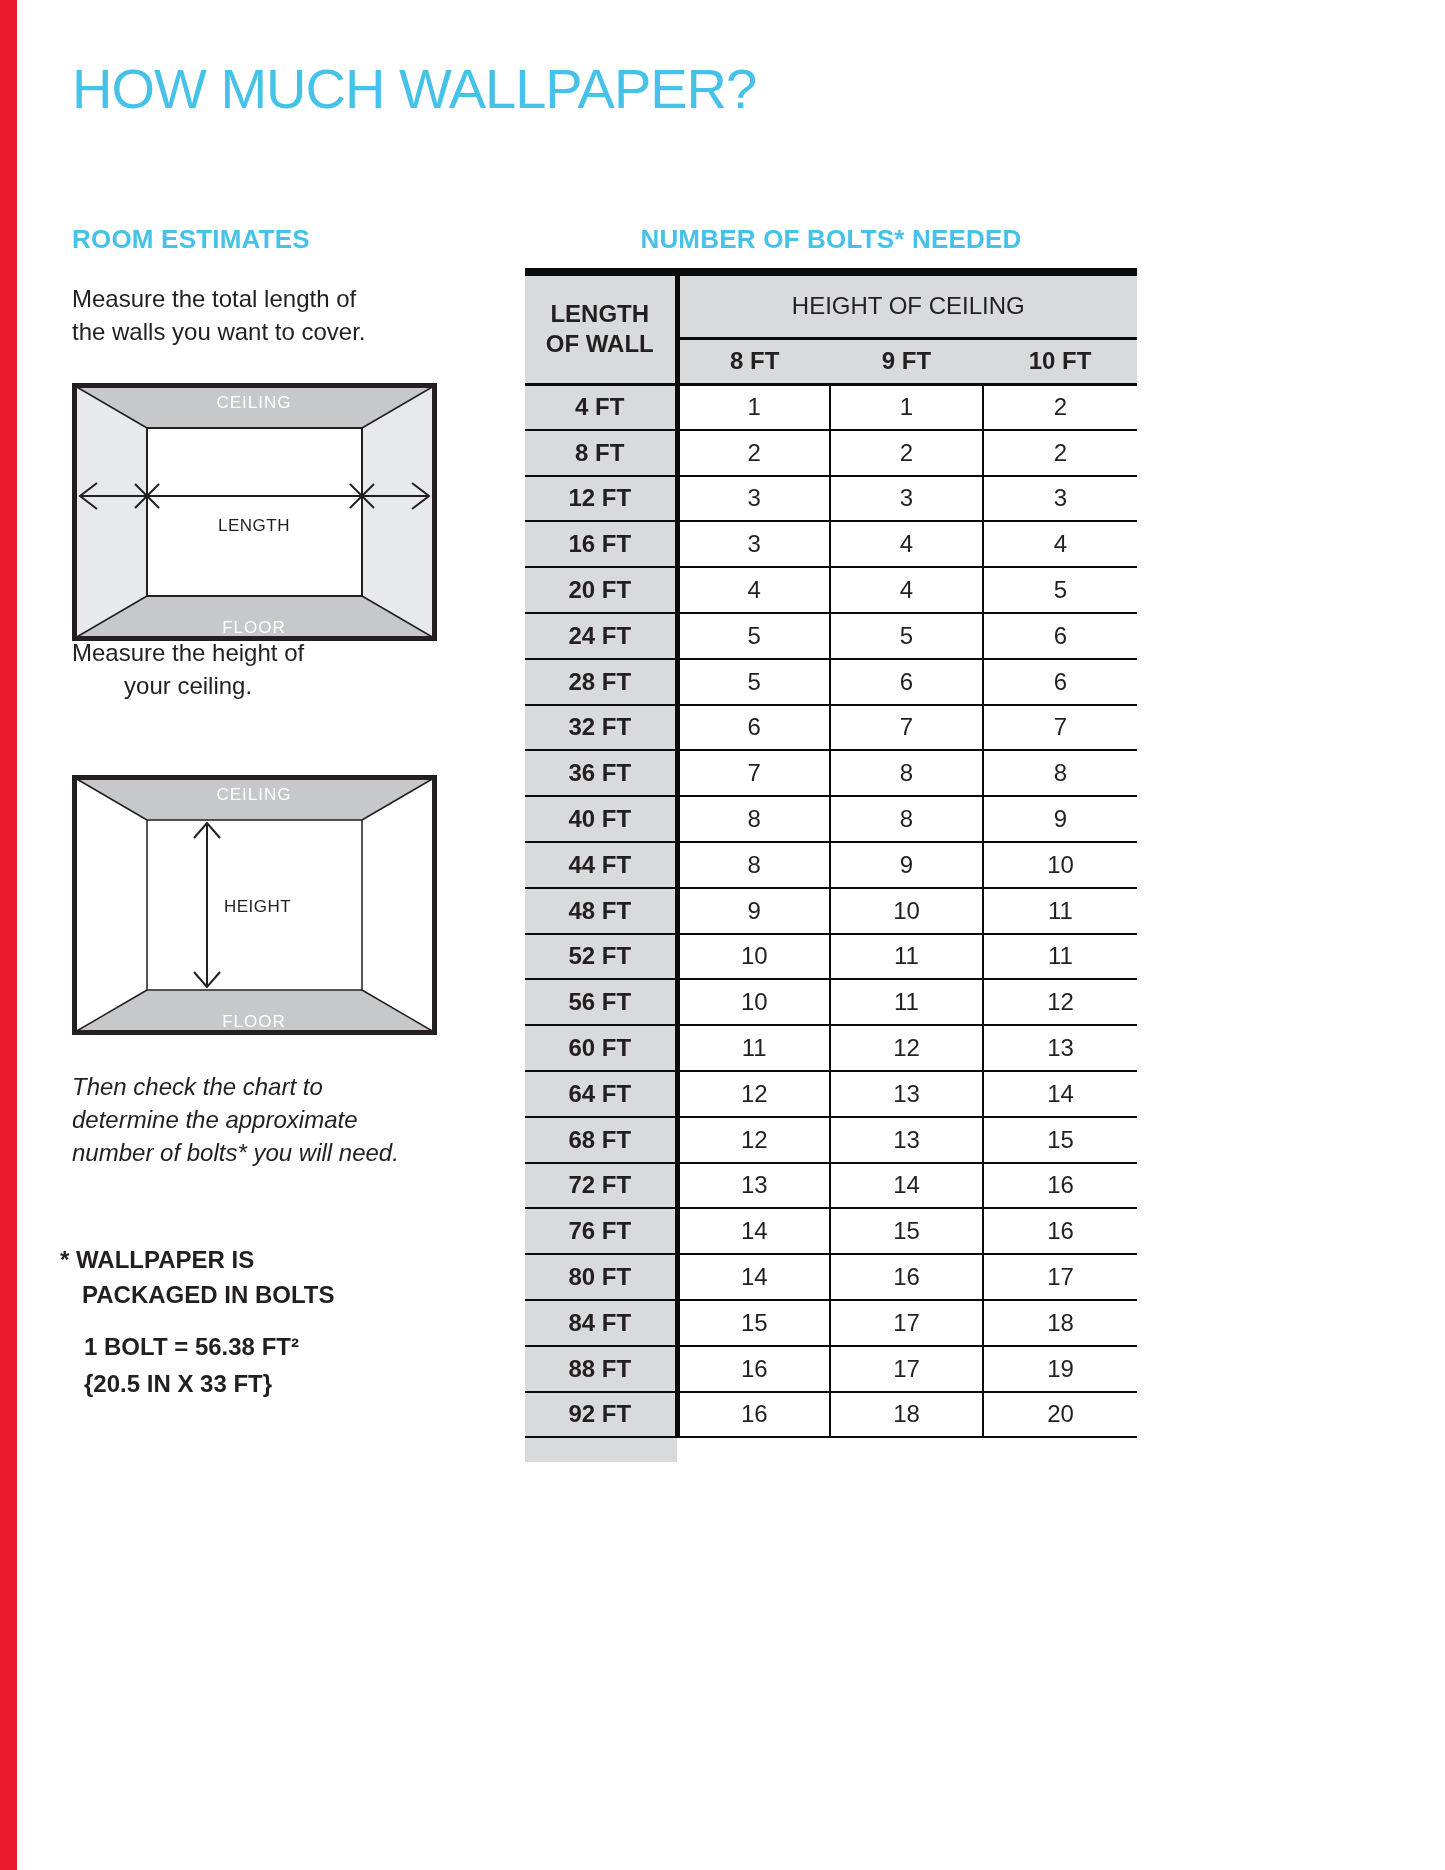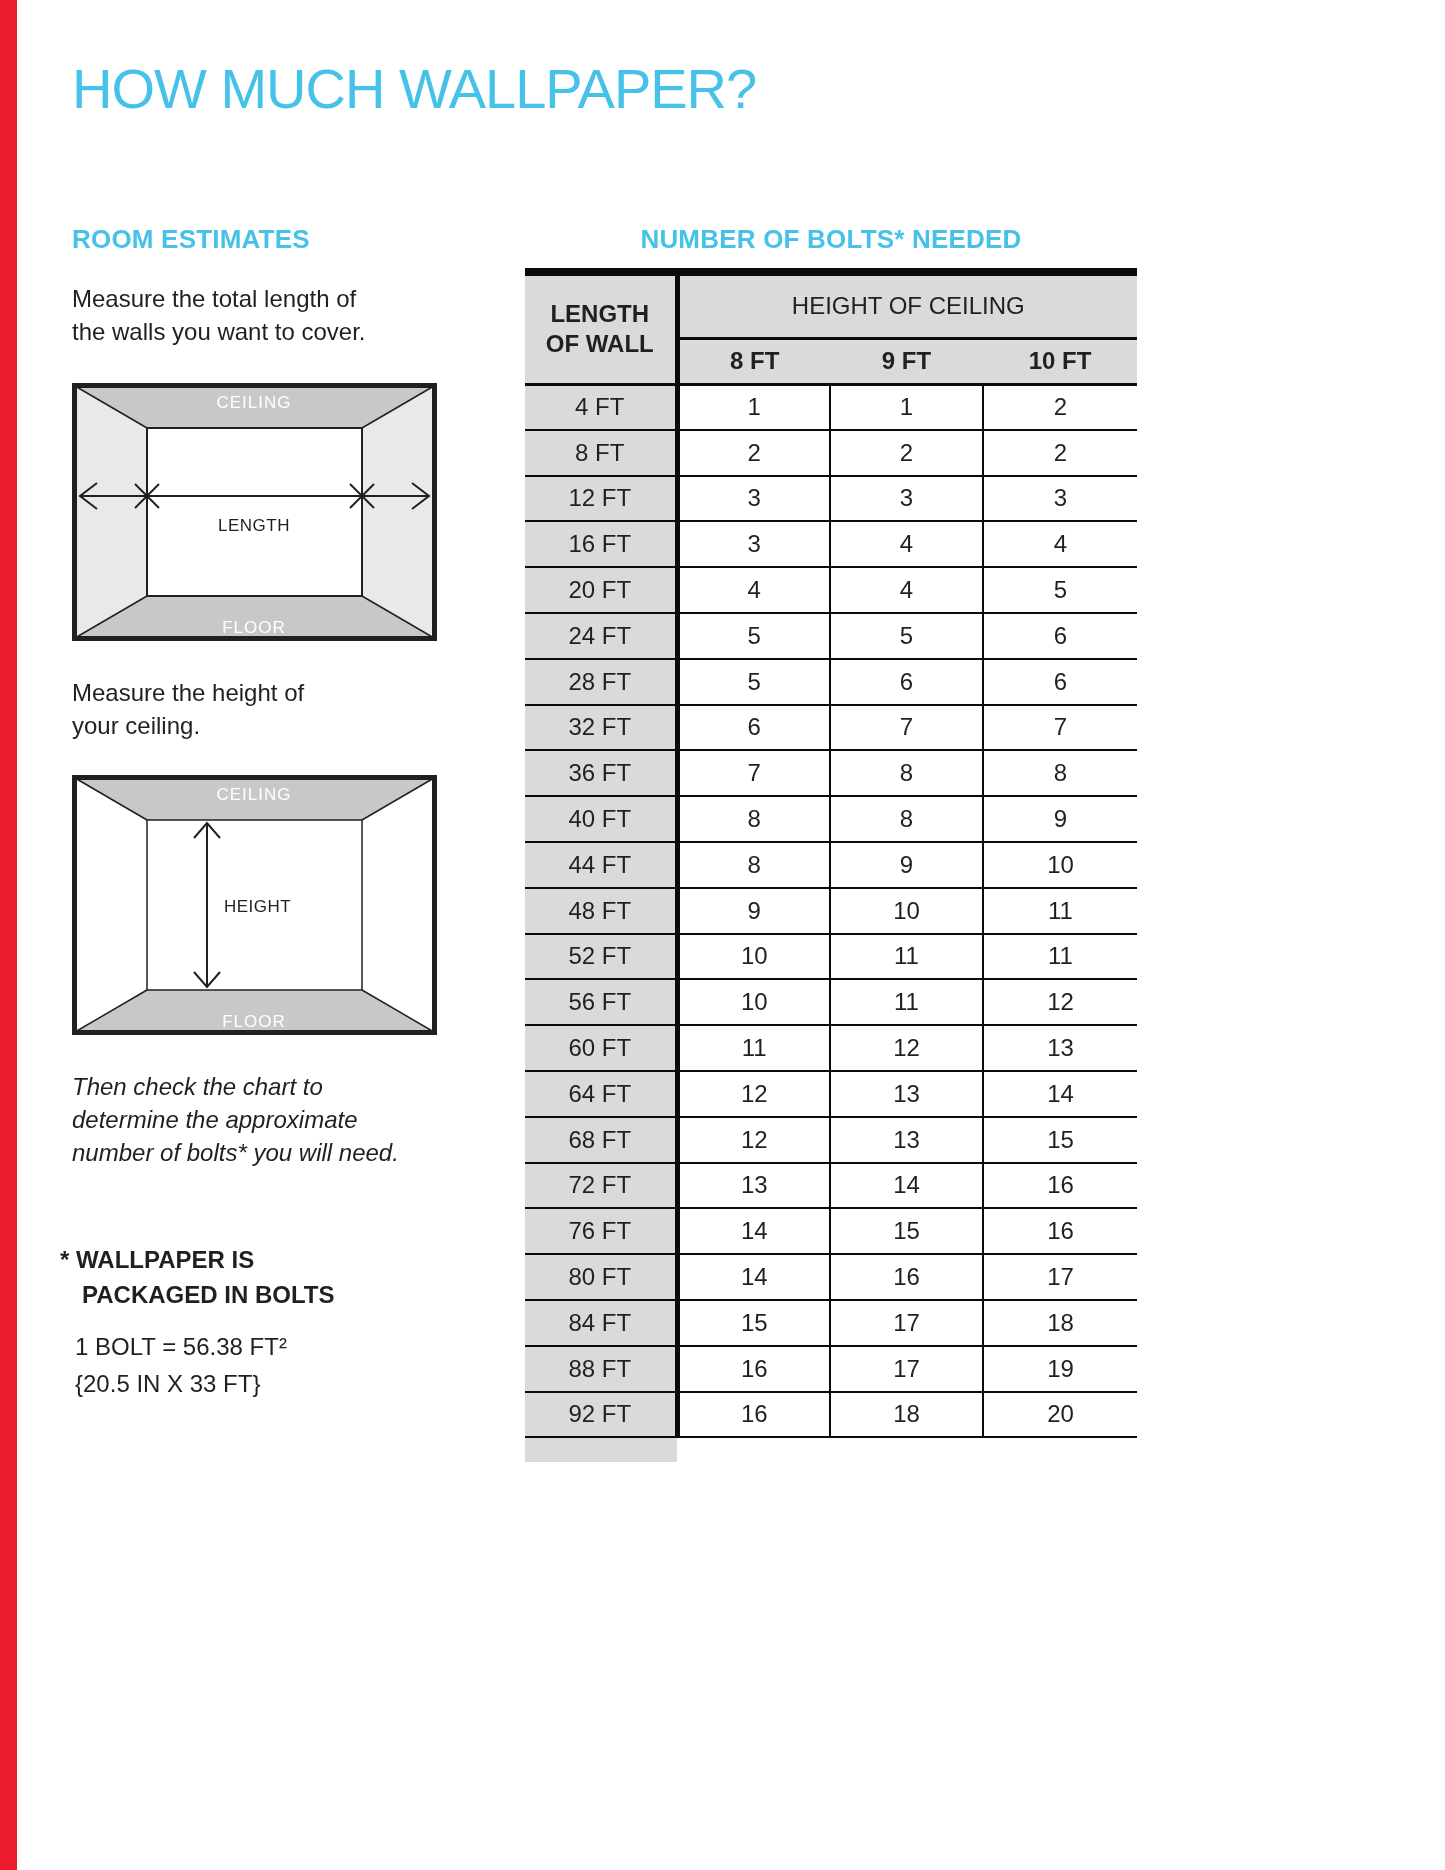--- a/index.html
+++ b/index.html
@@ -16,45 +16,45 @@
     font-family:"Liberation Sans","DejaVu Sans",sans-serif;
     color:var(--ink);
   }
   .red-bar{position:absolute;left:0;top:0;width:17px;height:1870px;background:var(--bar);}
   .page-title{position:absolute;left:72px;top:56px;font-size:56px;font-weight:normal;color:var(--accent);letter-spacing:-1px;white-space:nowrap;}
   .section-heading{position:absolute;top:224px;font-size:26px;font-weight:bold;color:var(--accent);letter-spacing:.2px;}
   .room-heading{left:72px;}
   .table-heading{left:525px;width:612px;text-align:center;}
   .para{position:absolute;left:72px;font-size:24px;line-height:33px;white-space:pre-line;color:var(--ink);}
   .p1{top:282px;}
-  .p2{top:676px;}
+  .p2{top:636px;text-align:center;}
   .p3{top:1070px;font-style:italic;}
   .diagram{position:absolute;left:72px;display:block;}
   .d1{top:383px;width:365px;height:258px;}
   .d2{top:775px;width:365px;height:260px;}
   .dlabel-white{fill:#ffffff;font-size:17px;letter-spacing:1px;text-anchor:middle;}
   .dlabel-dark{fill:var(--ink);font-size:17px;letter-spacing:.5px;text-anchor:middle;}
   .dlabel-start{text-anchor:start;}
   .footnote{position:absolute;left:60px;top:1242px;font-size:24px;font-weight:bold;line-height:35px;}
   .footnote .indent{padding-left:22px;}
-  .bolt-info{position:absolute;left:75px;top:1328px;font-size:24px;font-weight:normal;line-height:37px;}
+  .bolt-info{position:absolute;left:84px;top:1328px;font-size:24px;font-weight:bold;line-height:37px;}
   .table-wrap{position:absolute;left:525px;top:268px;width:612px;}
   table.bolts{border-collapse:collapse;width:612px;table-layout:fixed;border-top:8px solid var(--line);}
   table.bolts col.c0{width:152px;}
   table.bolts col.c1,table.bolts col.c2{width:153px;}
   table.bolts col.c3{width:154px;}
   table.bolts th,table.bolts td{text-align:center;vertical-align:middle;font-size:24px;color:var(--ink);}
   table.bolts th.col1{
     background:var(--gray);border-right:5px solid var(--line);border-bottom:3px solid var(--line);
     font-weight:bold;line-height:1.25;white-space:pre-line;
   }
   table.bolts th.group{background:var(--gray);font-weight:normal;height:66px;border-bottom:3px solid var(--line);}
   table.bolts th.sub{background:var(--gray);font-weight:bold;height:46px;border-bottom:3px solid var(--line);}
   table.bolts tbody td{height:45.8px;border-bottom:2px solid var(--line);font-weight:normal;}
-  table.bolts tbody td.rowlabel{background:var(--gray);font-weight:normal;border-right:5px solid var(--line);}
+  table.bolts tbody td.rowlabel{background:var(--gray);font-weight:bold;border-right:5px solid var(--line);}
   table.bolts tbody td.val + td.val{border-left:2px solid var(--line);}
   .gray-stub{width:152px;height:24px;background:var(--gray);}
 </style>
 </head>
 <body>
 
 <div class="red-bar"></div>
 
 <h1 class="page-title">HOW MUCH WALLPAPER?</h1>
 

